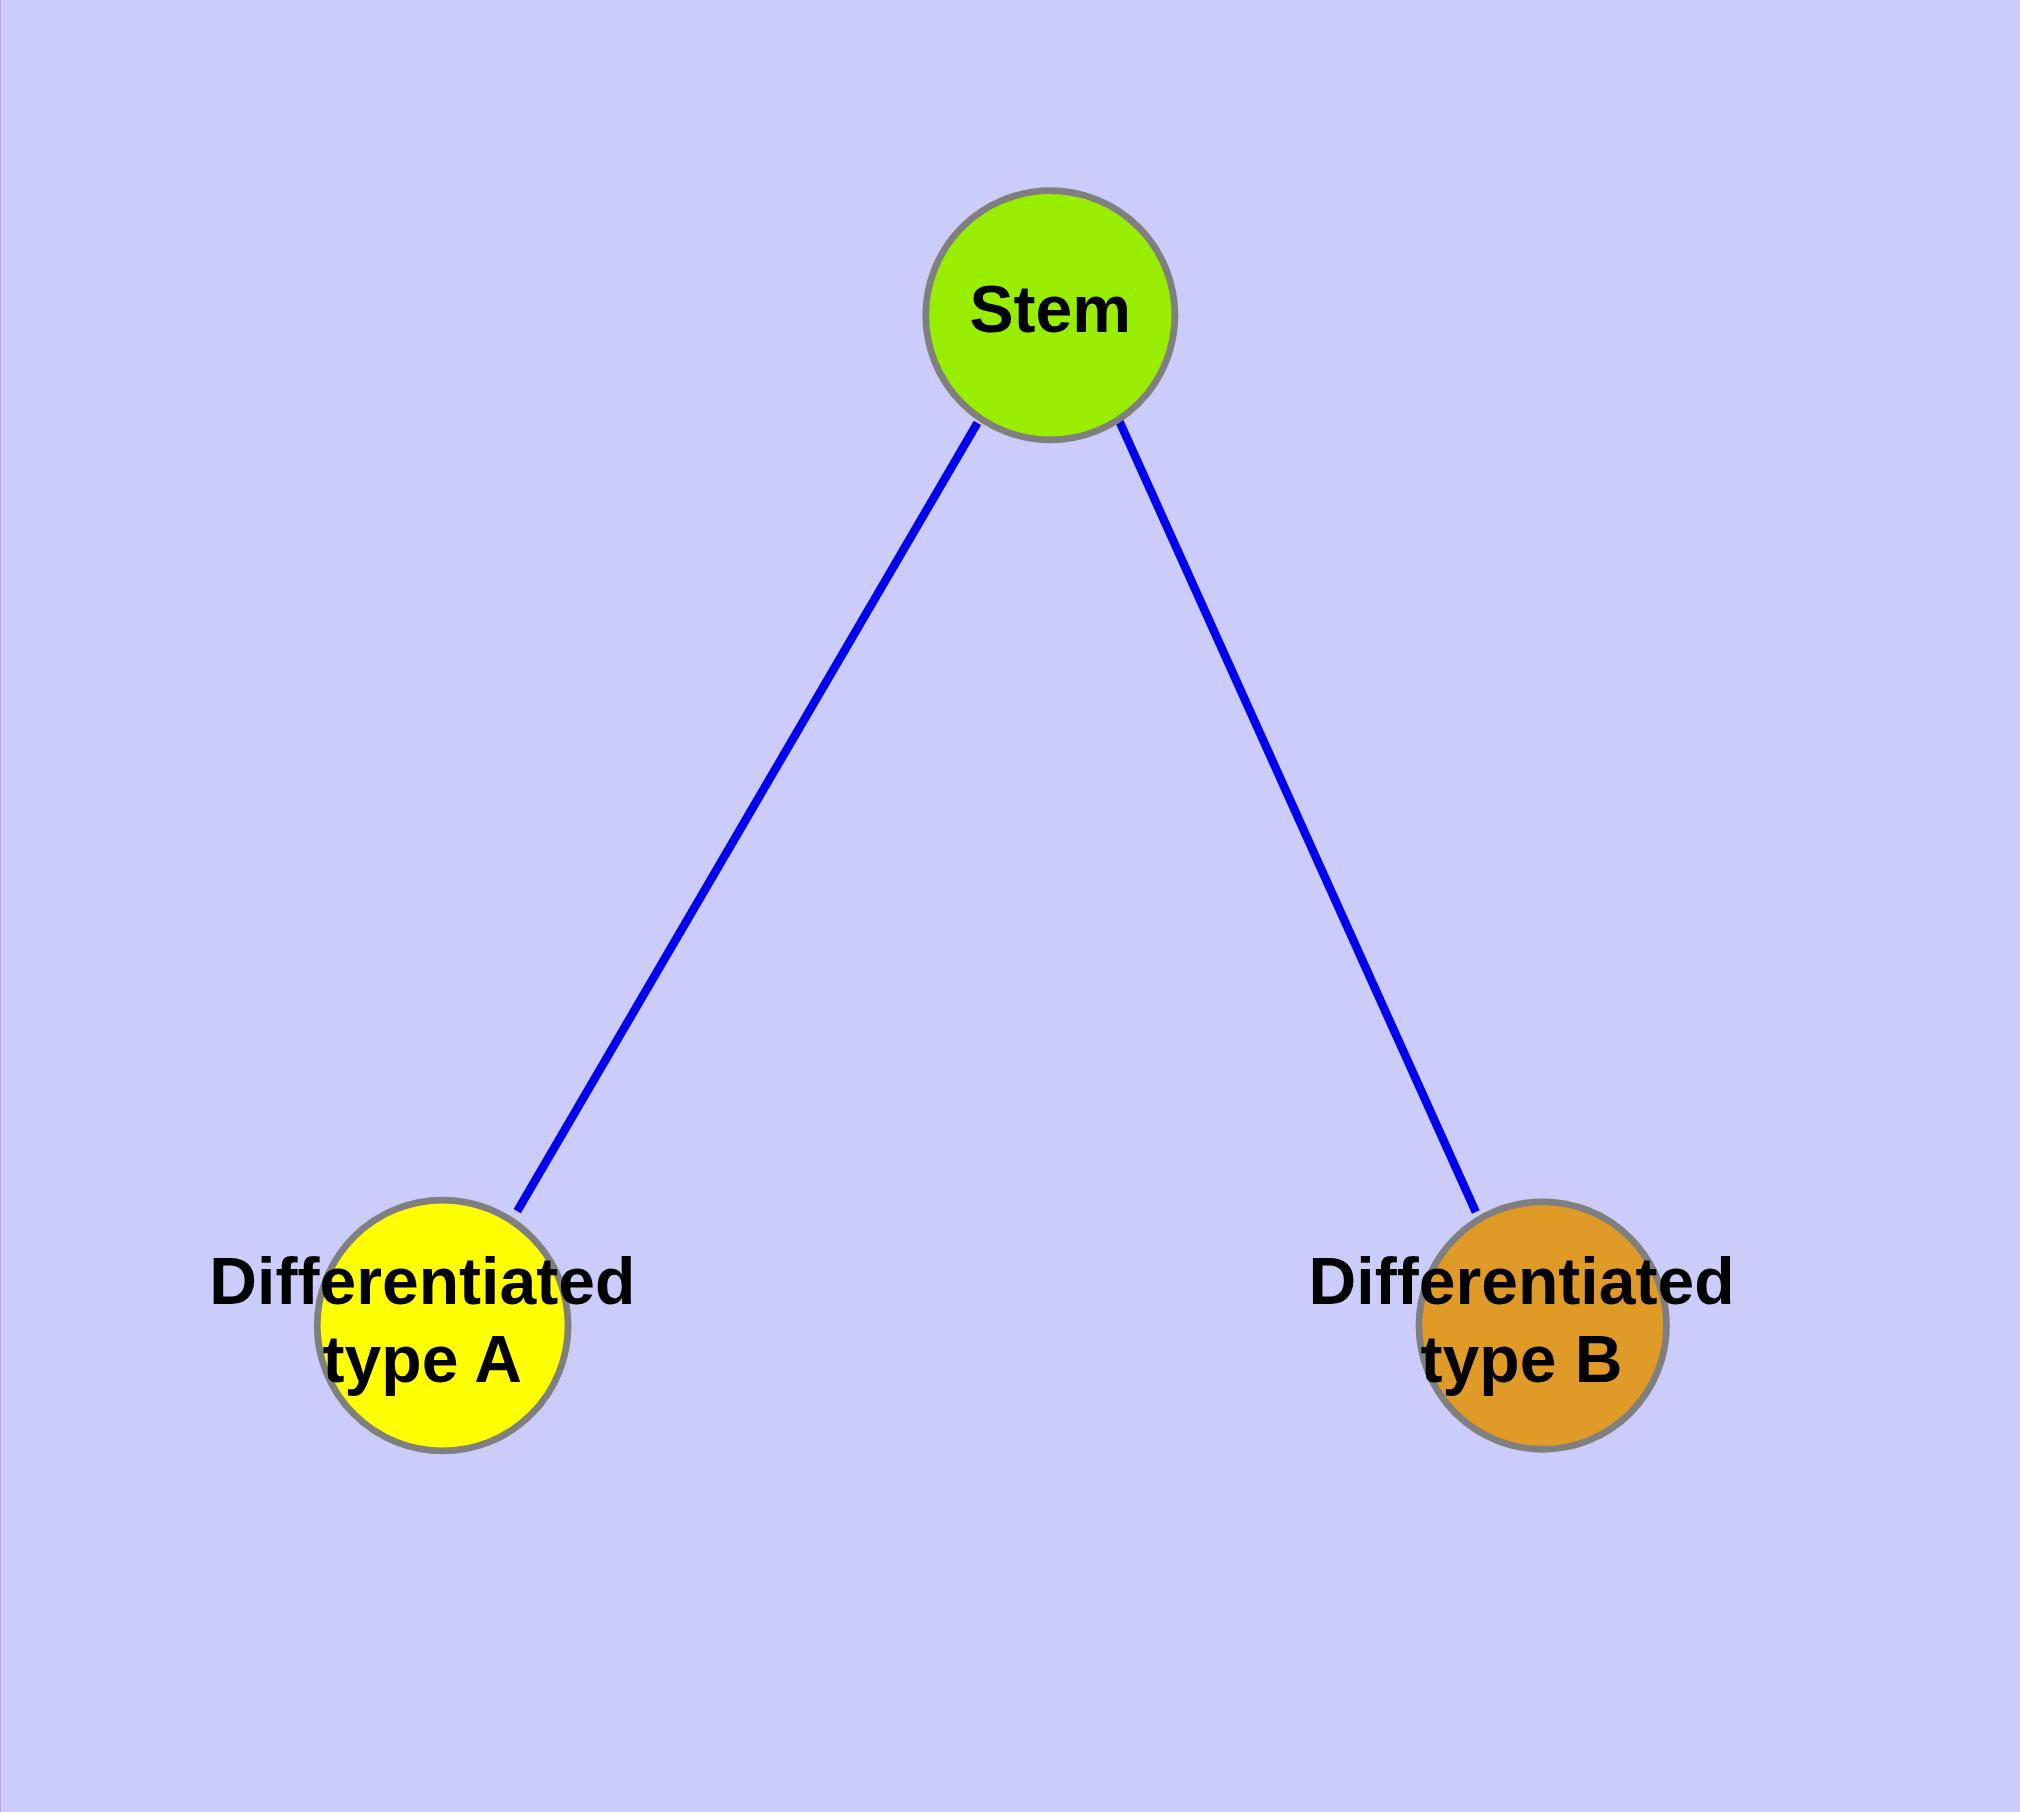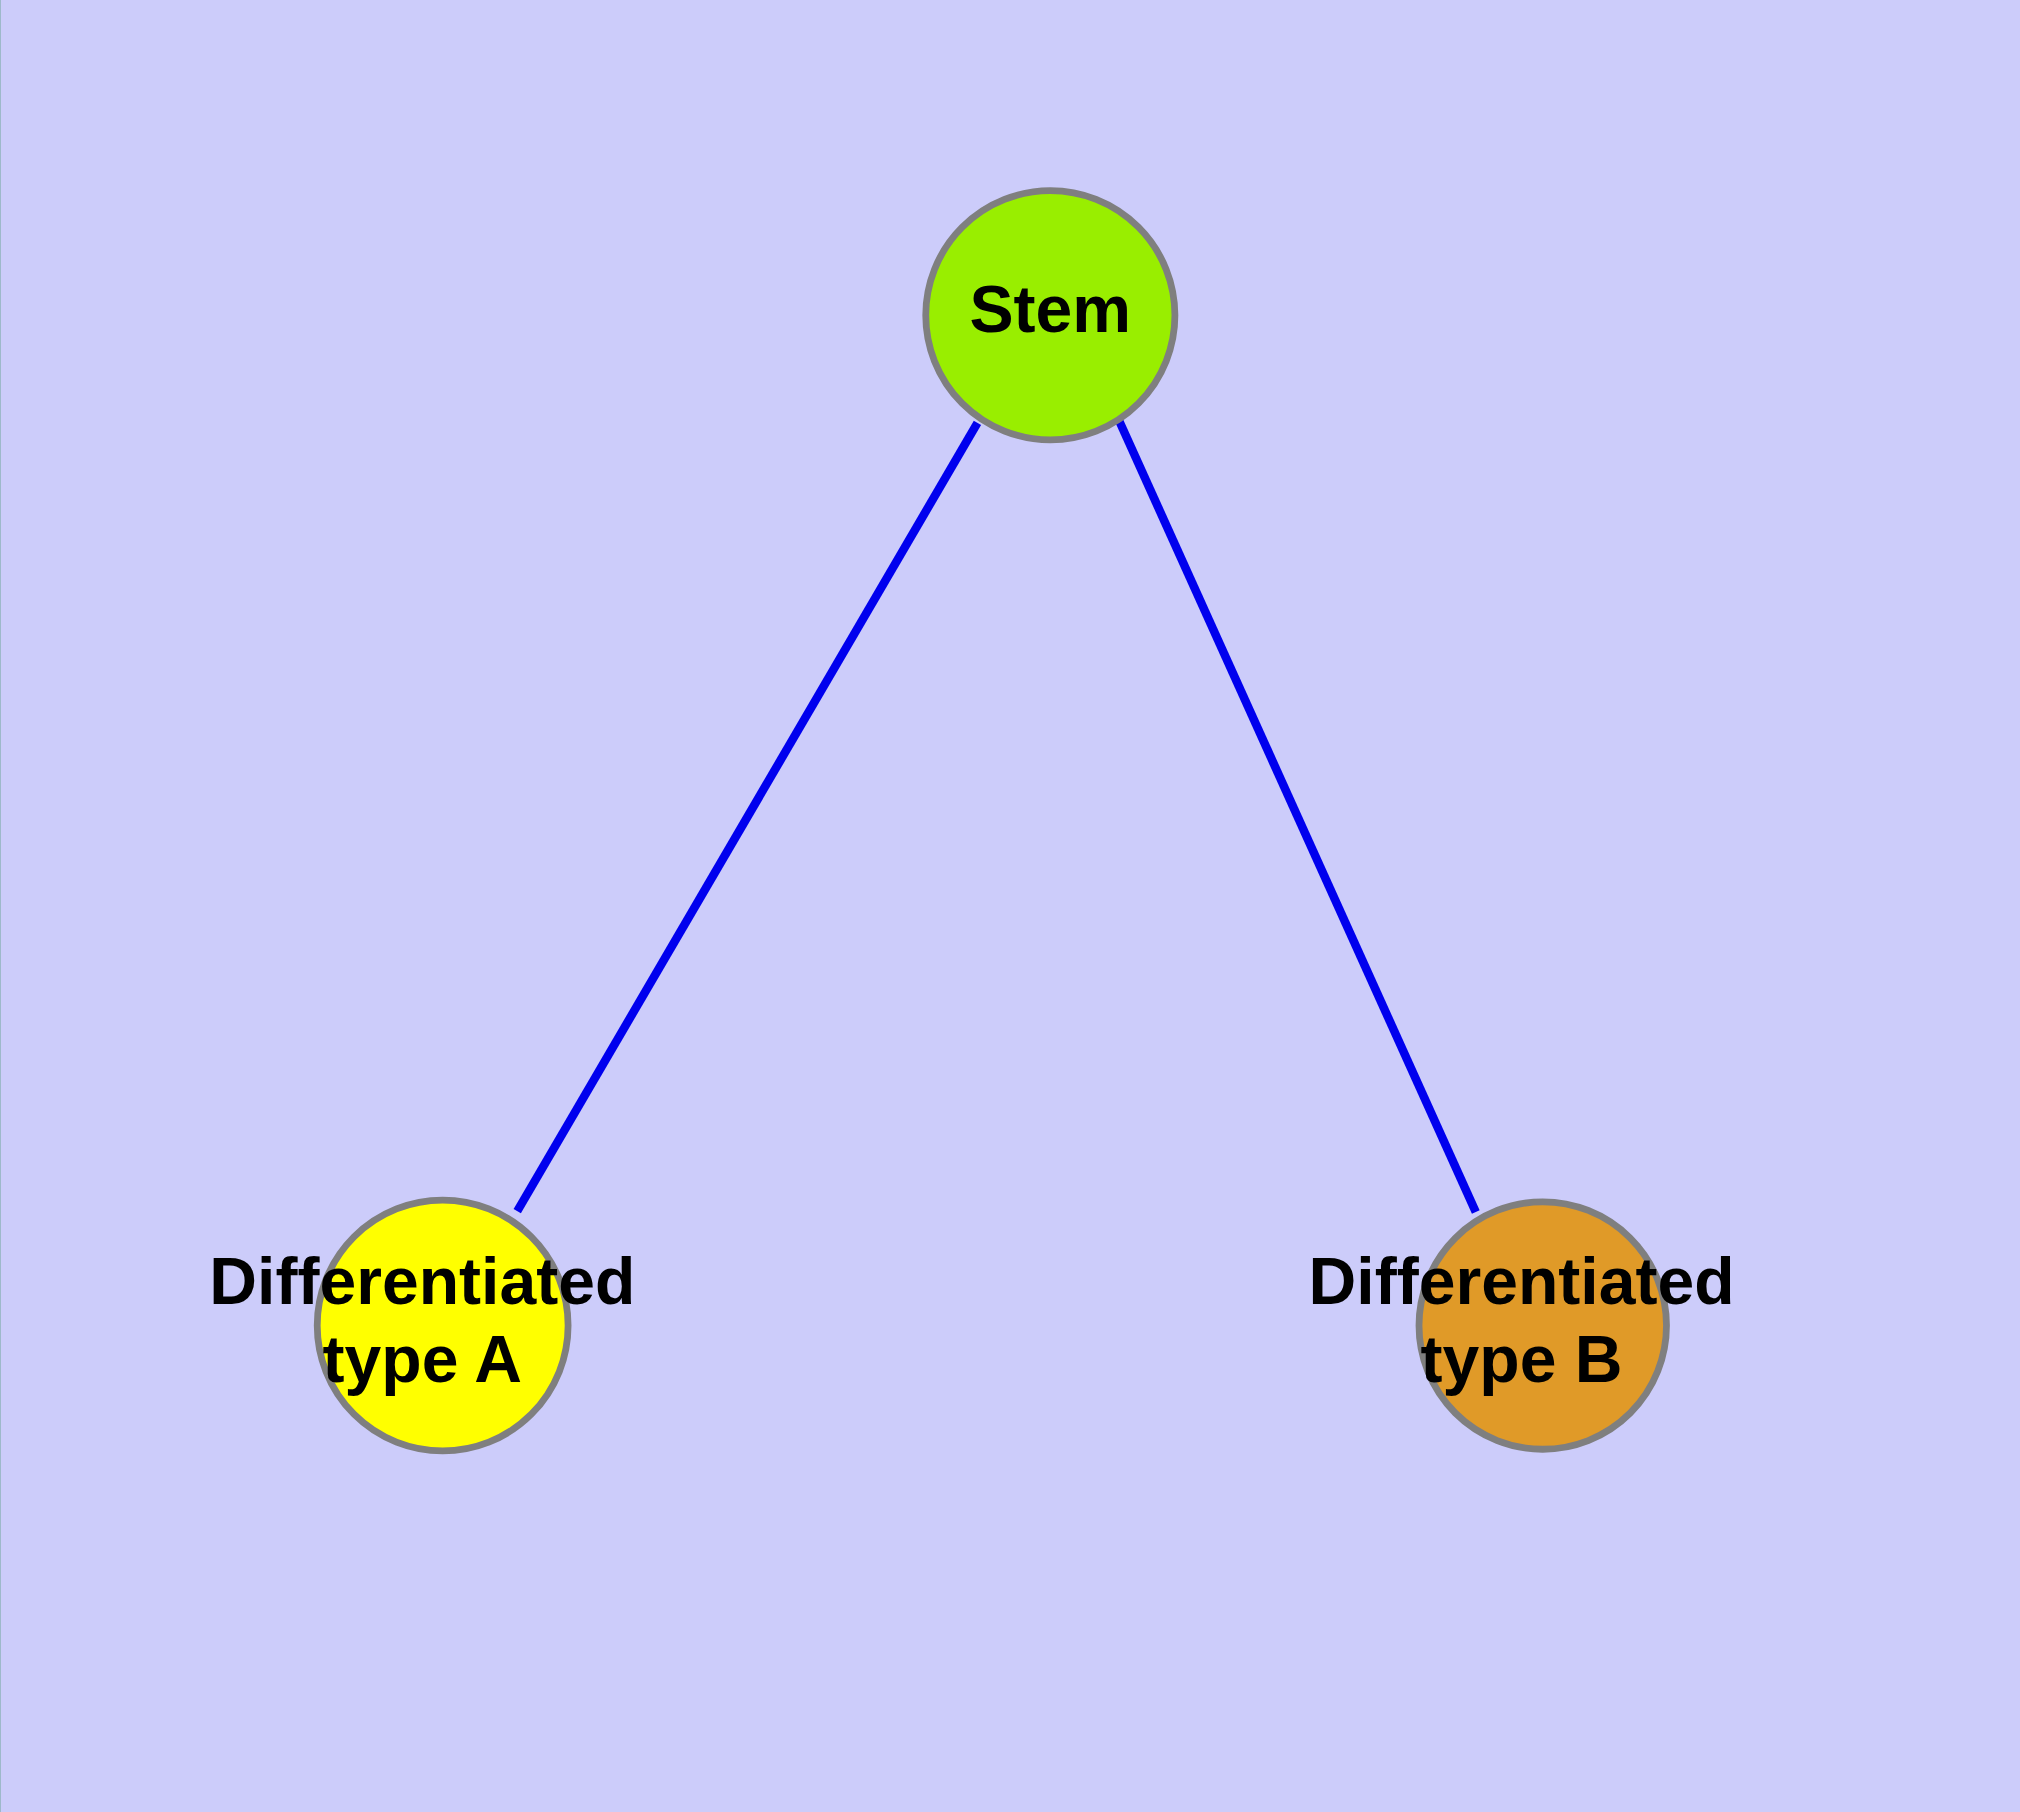--- a/index.html
+++ b/index.html
@@ -27,21 +27,21 @@
     font-family: "Liberation Sans", sans-serif;
     font-weight: bold;
     fill: #000000;
     text-anchor: middle;
     dominant-baseline: middle;
   }
 </style>
 </head>
 <body>
 
-<div id="canvas" style="background: #15803d; text-decoration: underline;">
+<div id="canvas" style="background: #be185d; text-decoration: underline;">
   <svg id="graph-svg" viewBox="0 0 2384 2138" xmlns="http://www.w3.org/2000/svg">
 
     <rect id="bg-rect" x="0" y="0" width="2384" height="2138" fill="#ccccfa"></rect>
 
     <g id="edges-layer">
         <line x1="1153" y1="499" x2="610" y2="1429" stroke="#0000ee" stroke-width="10" stroke-linecap="butt"></line>
         <line x1="1320" y1="496" x2="1741" y2="1430" stroke="#0000ee" stroke-width="10" stroke-linecap="butt"></line>
       </g>
     <g id="nodes-layer">
         <circle cx="1239" cy="372" r="147" fill="#99ee00" stroke="#7f7f7f" stroke-width="8"></circle>

